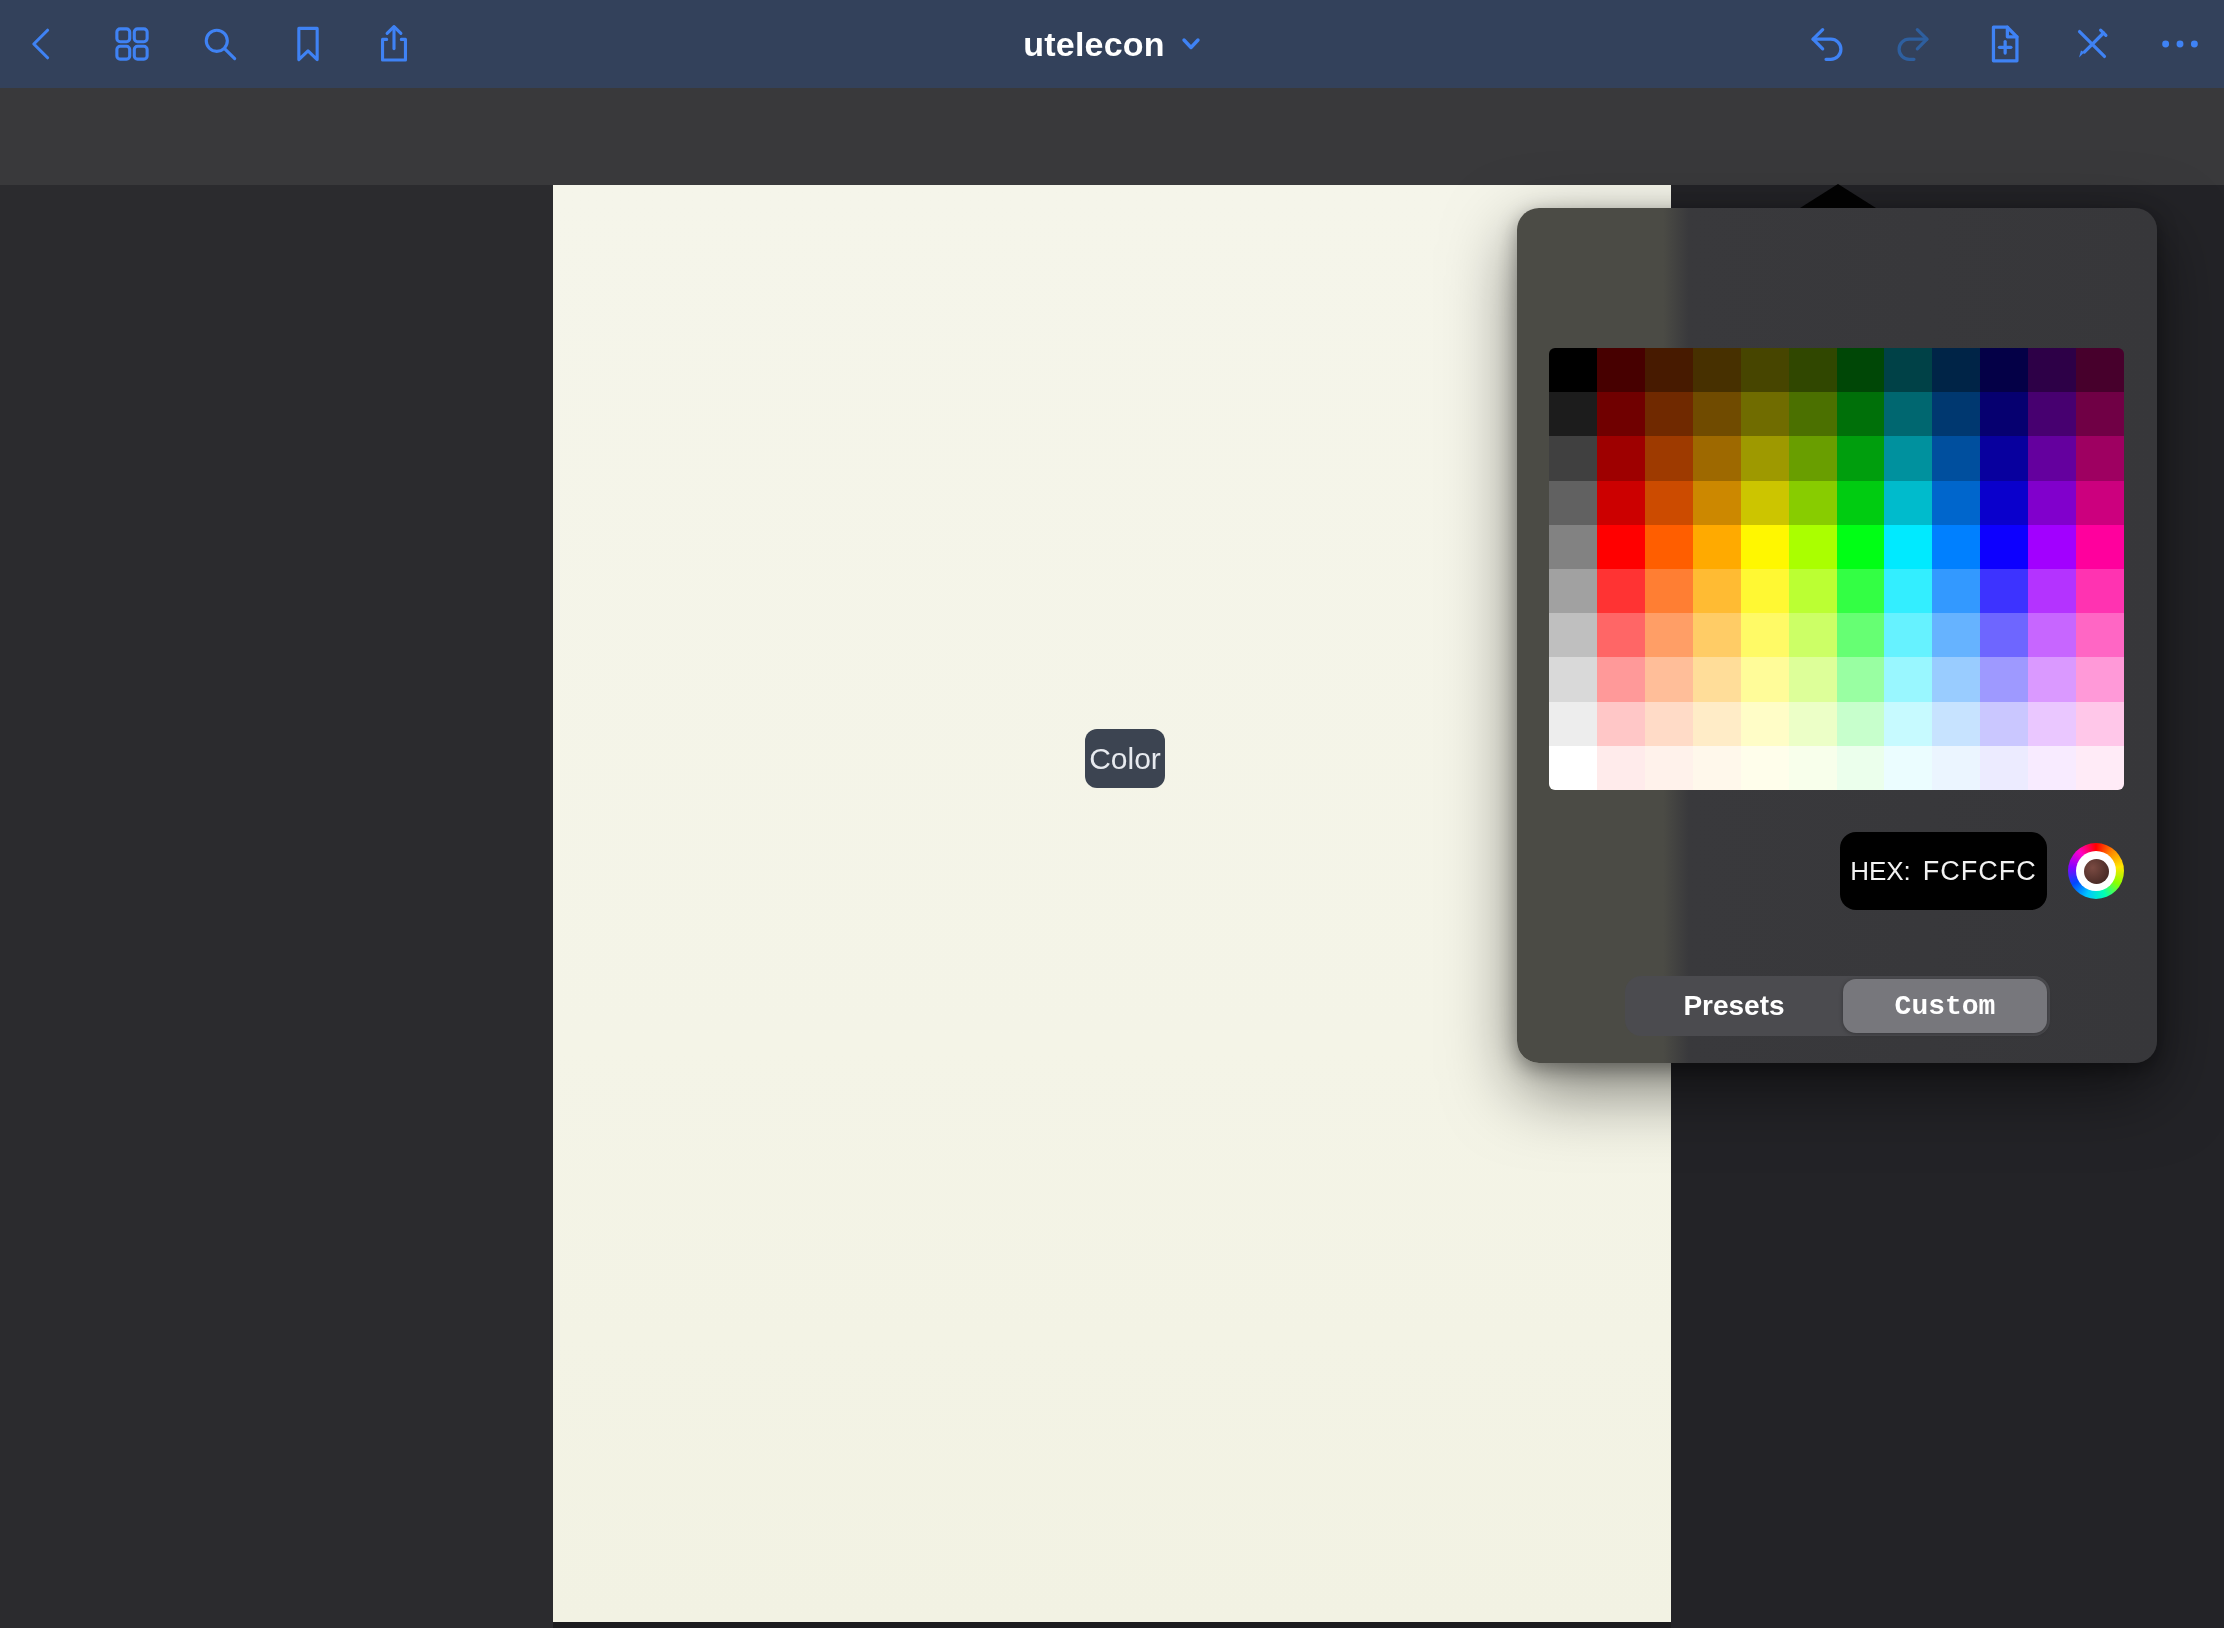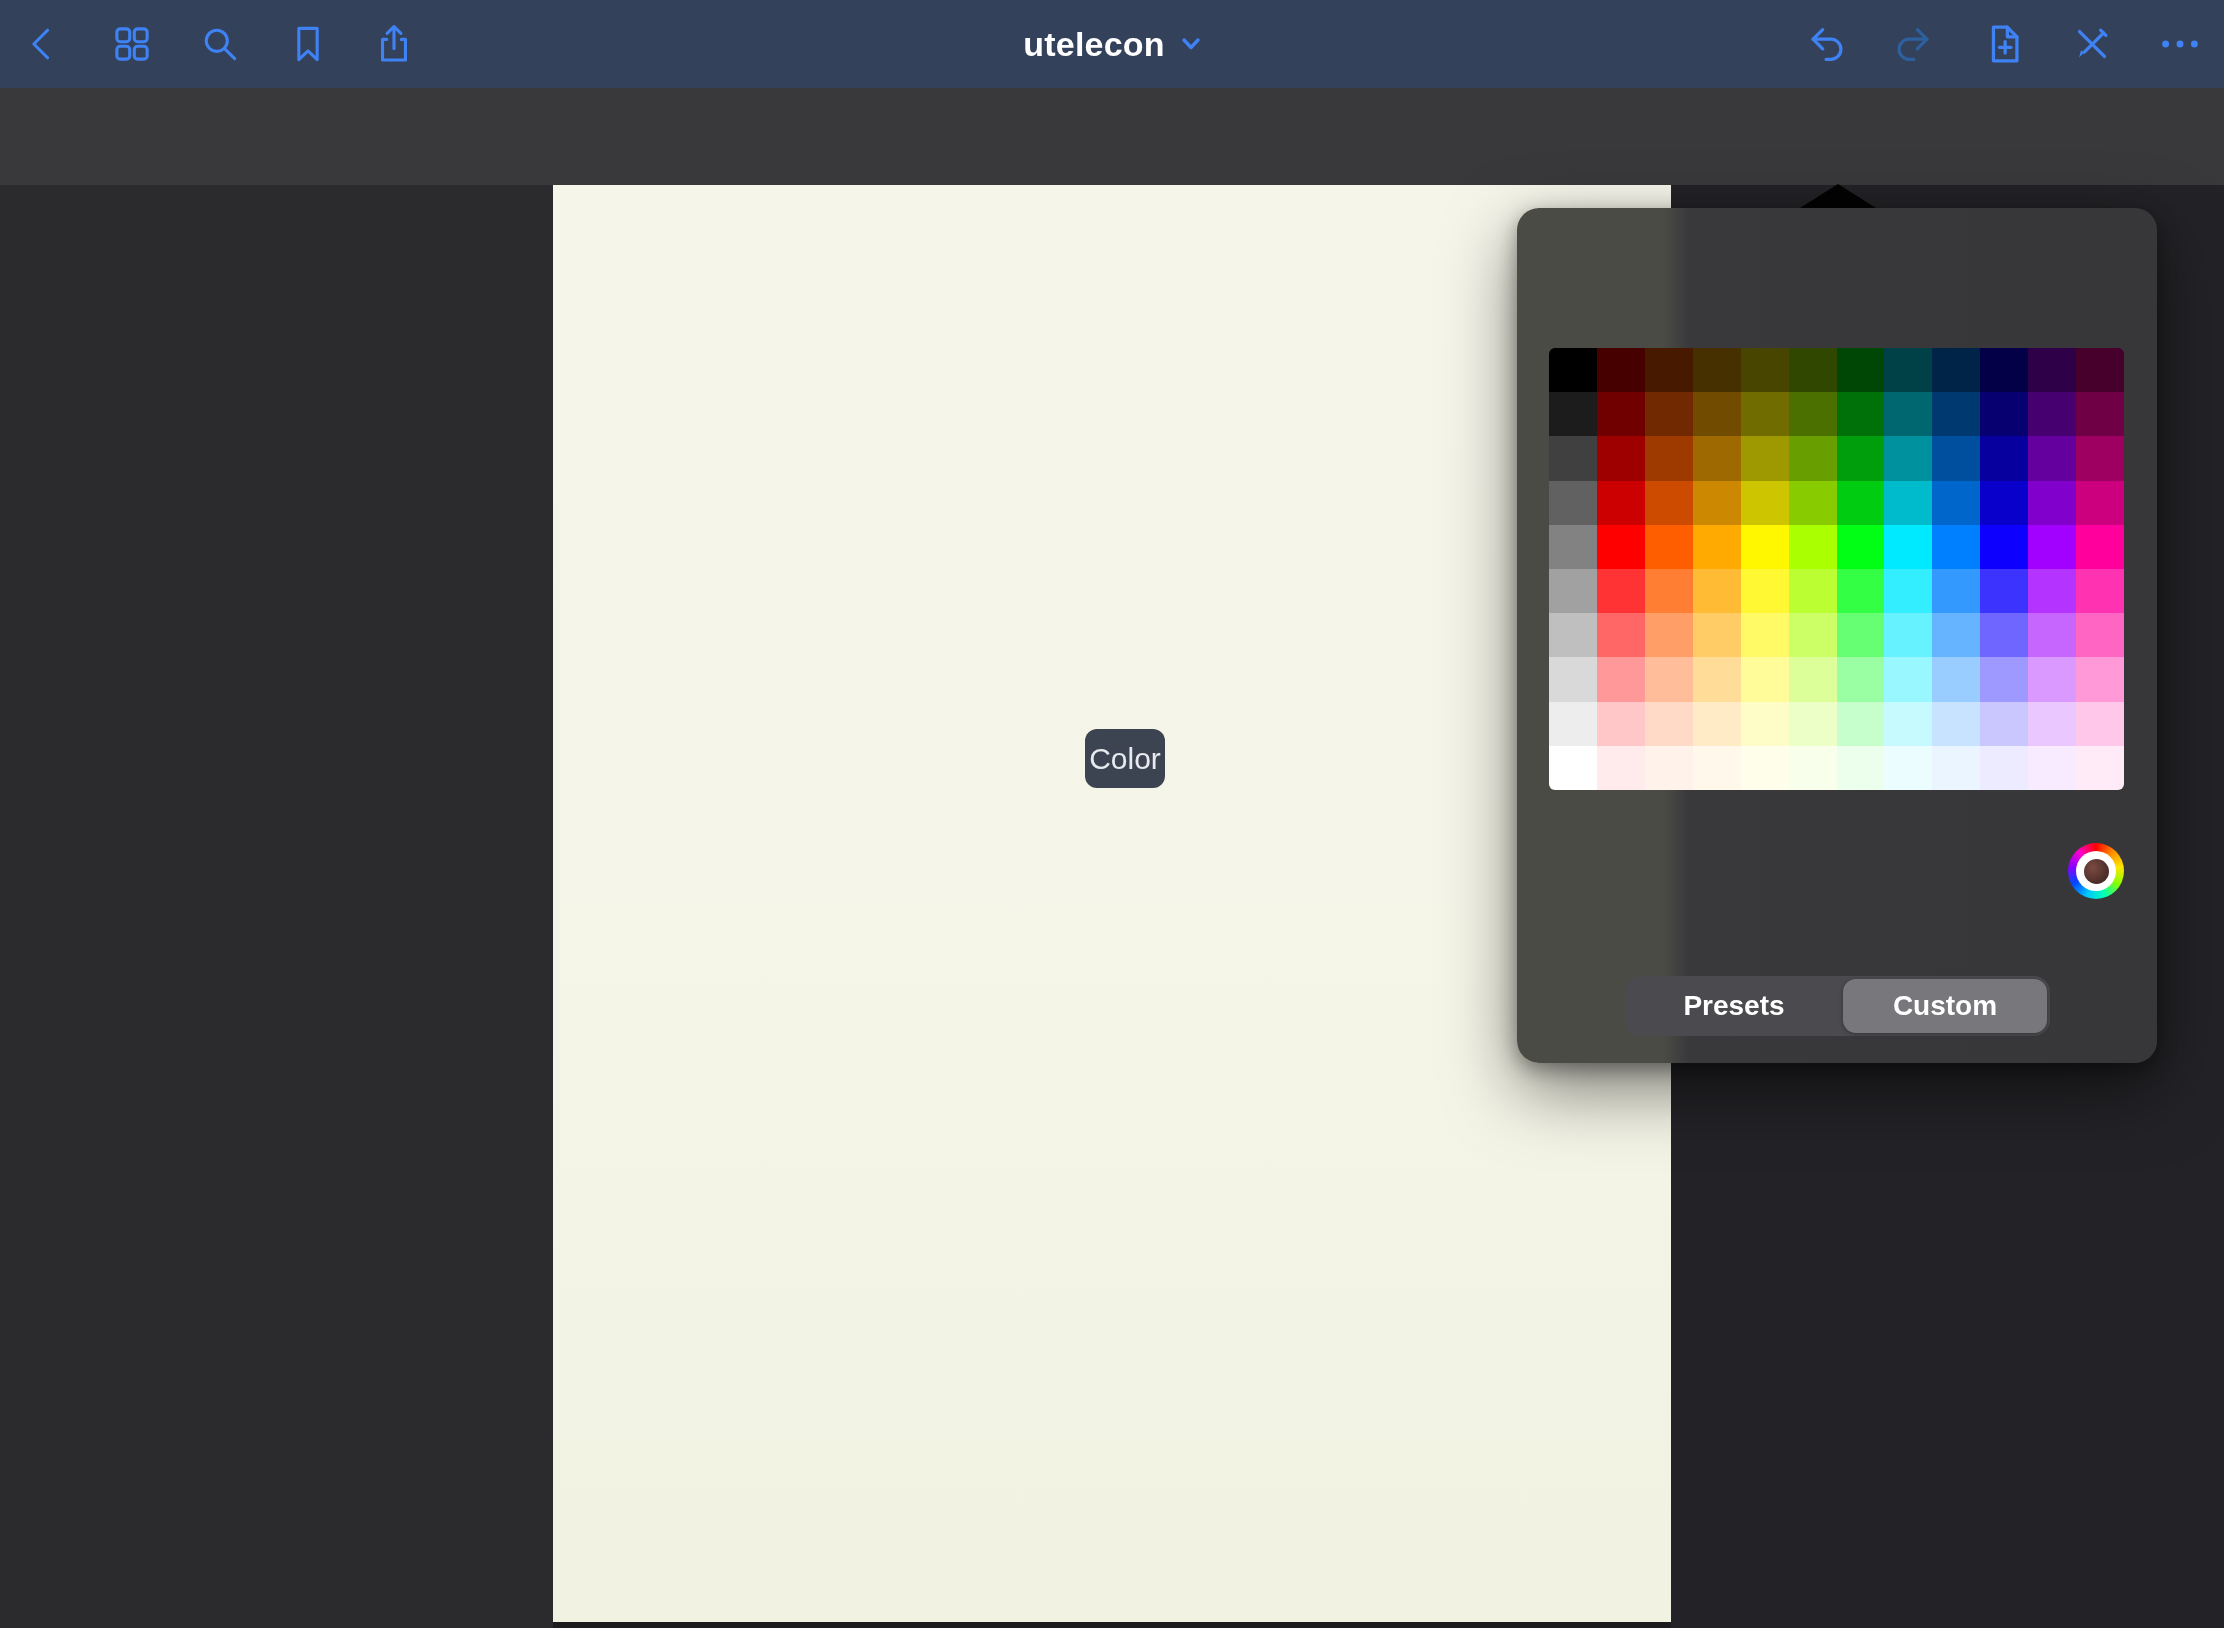--- a/index.html
+++ b/index.html
@@ -54,21 +54,21 @@
   .hex-field .hex-label{font-size:26px;}
   .hex-field .hex-value{font-size:27px;letter-spacing:1px;}
   .wheel{position:absolute;left:551px;top:635px;width:56px;height:56px;border-radius:50%;
     background:conic-gradient(from 0deg,#ff0000,#ff8a00,#ffe600,#8aff00,#00ffb4,#00c8ff,#0048ff,#8a00ff,#ff00c8,#ff0000);
     display:flex;align-items:center;justify-content:center;}
   .wheel-inner{width:40px;height:40px;border-radius:50%;background:#FFFFFF;display:flex;align-items:center;justify-content:center;}
   .wheel-core{width:25px;height:25px;border-radius:50%;background:radial-gradient(circle at 35% 35%,#7A4A42,#38201C);}
   .segmented{position:absolute;left:108px;top:768px;width:425px;height:60px;background:#4B4B4F;border-radius:16px;}
   .segment{position:absolute;top:0;height:60px;display:flex;align-items:center;justify-content:center;color:#FFFFFF;font-size:28px;font-weight:bold;}
   .segment.presets{left:0;width:218px;}
-  .segment.custom{left:218px;top:3px;width:204px;height:54px;background:#77777C;border-radius:13px;box-shadow:0 1px 4px rgba(0,0,0,.3);}
+  .segment.custom{left:218px;top:3px;width:204px;height:54px;background:#77777C;border-radius:13px;box-shadow:0 1px 4px rgba(0,0,0,.3);font-family:Liberation Mono, monospace;}
 </style>
 </head>
 <body>
 
 <div class="screen">
 
   <header class="nav">
     <div class="icon-btn" style="left:19px">
       <svg width="44" height="44" viewBox="0 0 48 48">
           <path d="M29 9 L14 24 L29 39"></path>
@@ -385,20 +385,24 @@
         <div style="background: rgb(255, 248, 235);"></div>
         <div style="background: rgb(255, 254, 235);"></div>
         <div style="background: rgb(248, 255, 235);"></div>
         <div style="background: rgb(235, 255, 236);"></div>
         <div style="background: rgb(235, 253, 255);"></div>
         <div style="background: rgb(235, 245, 255);"></div>
         <div style="background: rgb(236, 235, 255);"></div>
         <div style="background: rgb(248, 235, 255);"></div>
         <div style="background: rgb(255, 235, 247);"></div>
       </div>
+    <div class="hex-field">
+      <span class="hex-label">HEX:</span>
+      <span class="hex-value">FCFCFC</span>
+    </div>
     <div class="wheel">
       <div class="wheel-inner">
           <div class="wheel-core"></div>
         </div>
     </div>
     <div class="segmented">
       <div class="segment presets">
         <span>Presets</span>
       </div>
       <div class="segment custom">

